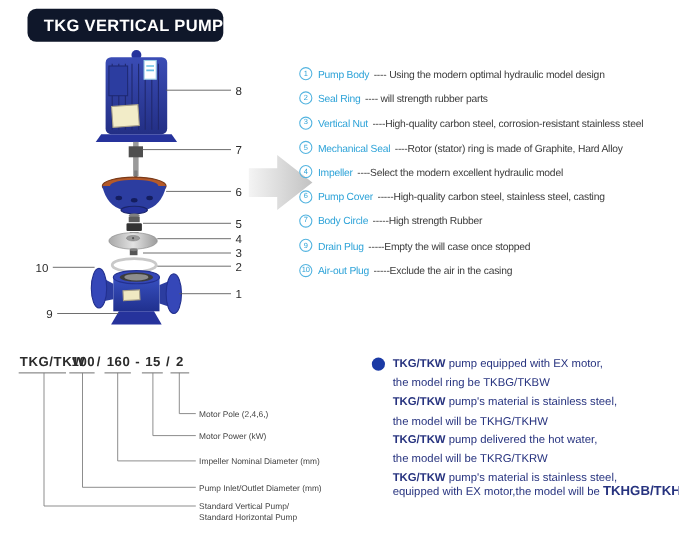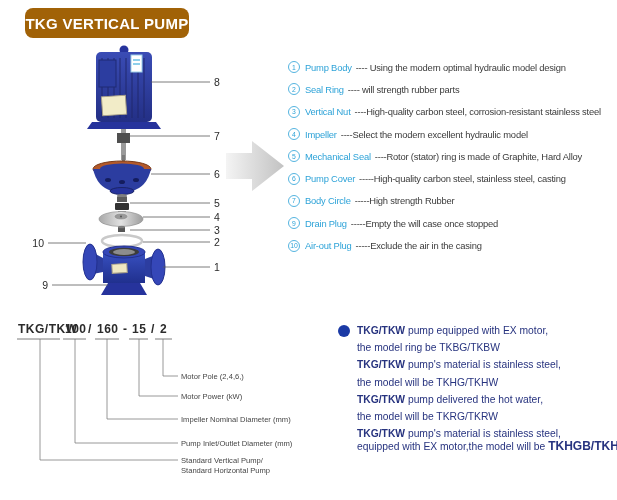--- a/index.html
+++ b/index.html
@@ -1,30 +1,30 @@
 <!DOCTYPE html>
 <html><head>
 <meta charset="utf-8">
 <style>
   html,body{margin:0;padding:0;}
   .page{position:relative;width:617px;height:500px;background:#ffffff;overflow:hidden;
         font-family:"Liberation Sans",sans-serif;}
 
   
-  .banner{position:absolute;left:25px;top:8px;width:164px;height:30px;background:#a16207;
-          border-radius:8px;display:flex;align-items:center;justify-content:center;}
+  .banner{position:absolute;left:25px;top:8px;width:178px;height:30px;background:#0f172a;
+          border-radius:8px;display:flex;align-items:center;justify-content:flex-end;}
   .banner span{color:#ffffff;font-weight:bold;font-size:15px;letter-spacing:.3px;}
 
   
   .pump-svg{position:absolute;left:25px;top:40px;}
   .arrow-svg{position:absolute;left:226px;top:136px;}
   .model-svg{position:absolute;left:10px;top:315px;}
 
   
-  .parts{position:absolute;left:288px;top:56px;width:330px;}
+  .parts{position:absolute;left:272px;top:56px;width:330px;}
   .part-row{display:flex;align-items:center;height:22.3px;white-space:nowrap;
             font-size:9.4px;letter-spacing:-.2px;}
   .badge{flex:0 0 auto;width:10px;height:10px;border:1px solid #54b4e0;border-radius:50%;
          color:#2ea3d8;font-size:6.8px;letter-spacing:0;display:flex;align-items:center;
          justify-content:center;margin-right:5px;}
   .pname{color:#2ea3d8;margin-right:4px;}
   .pdesc{color:#3b3b3b;}
 
   
   .notes{position:absolute;left:357px;top:323px;font-size:10.3px;color:#27337f;}
@@ -182,28 +182,28 @@
       <span class="badge">2</span>
       <span class="pname">Seal Ring</span>
       <span class="pdesc">---- will strength rubber parts</span>
     </div>
     <div class="part-row">
       <span class="badge">3</span>
       <span class="pname">Vertical Nut</span>
       <span class="pdesc">----High-quality carbon steel, corrosion-resistant stainless steel</span>
     </div>
     <div class="part-row">
+      <span class="badge">5</span>
+      <span class="pname">Mechanical Seal</span>
+      <span class="pdesc">----Rotor (stator) ring is made of Graphite, Hard Alloy</span>
+    </div>
+    <div class="part-row">
       <span class="badge">4</span>
       <span class="pname">Impeller</span>
       <span class="pdesc">----Select the modern excellent hydraulic model</span>
-    </div>
-    <div class="part-row">
-      <span class="badge">5</span>
-      <span class="pname">Mechanical Seal</span>
-      <span class="pdesc">----Rotor (stator) ring is made of Graphite, Hard Alloy</span>
     </div>
     <div class="part-row">
       <span class="badge">6</span>
       <span class="pname">Pump Cover</span>
       <span class="pdesc">-----High-quality carbon steel, stainless steel, casting</span>
     </div>
     <div class="part-row">
       <span class="badge">7</span>
       <span class="pname">Body Circle</span>
       <span class="pdesc">-----High strength Rubber</span>

